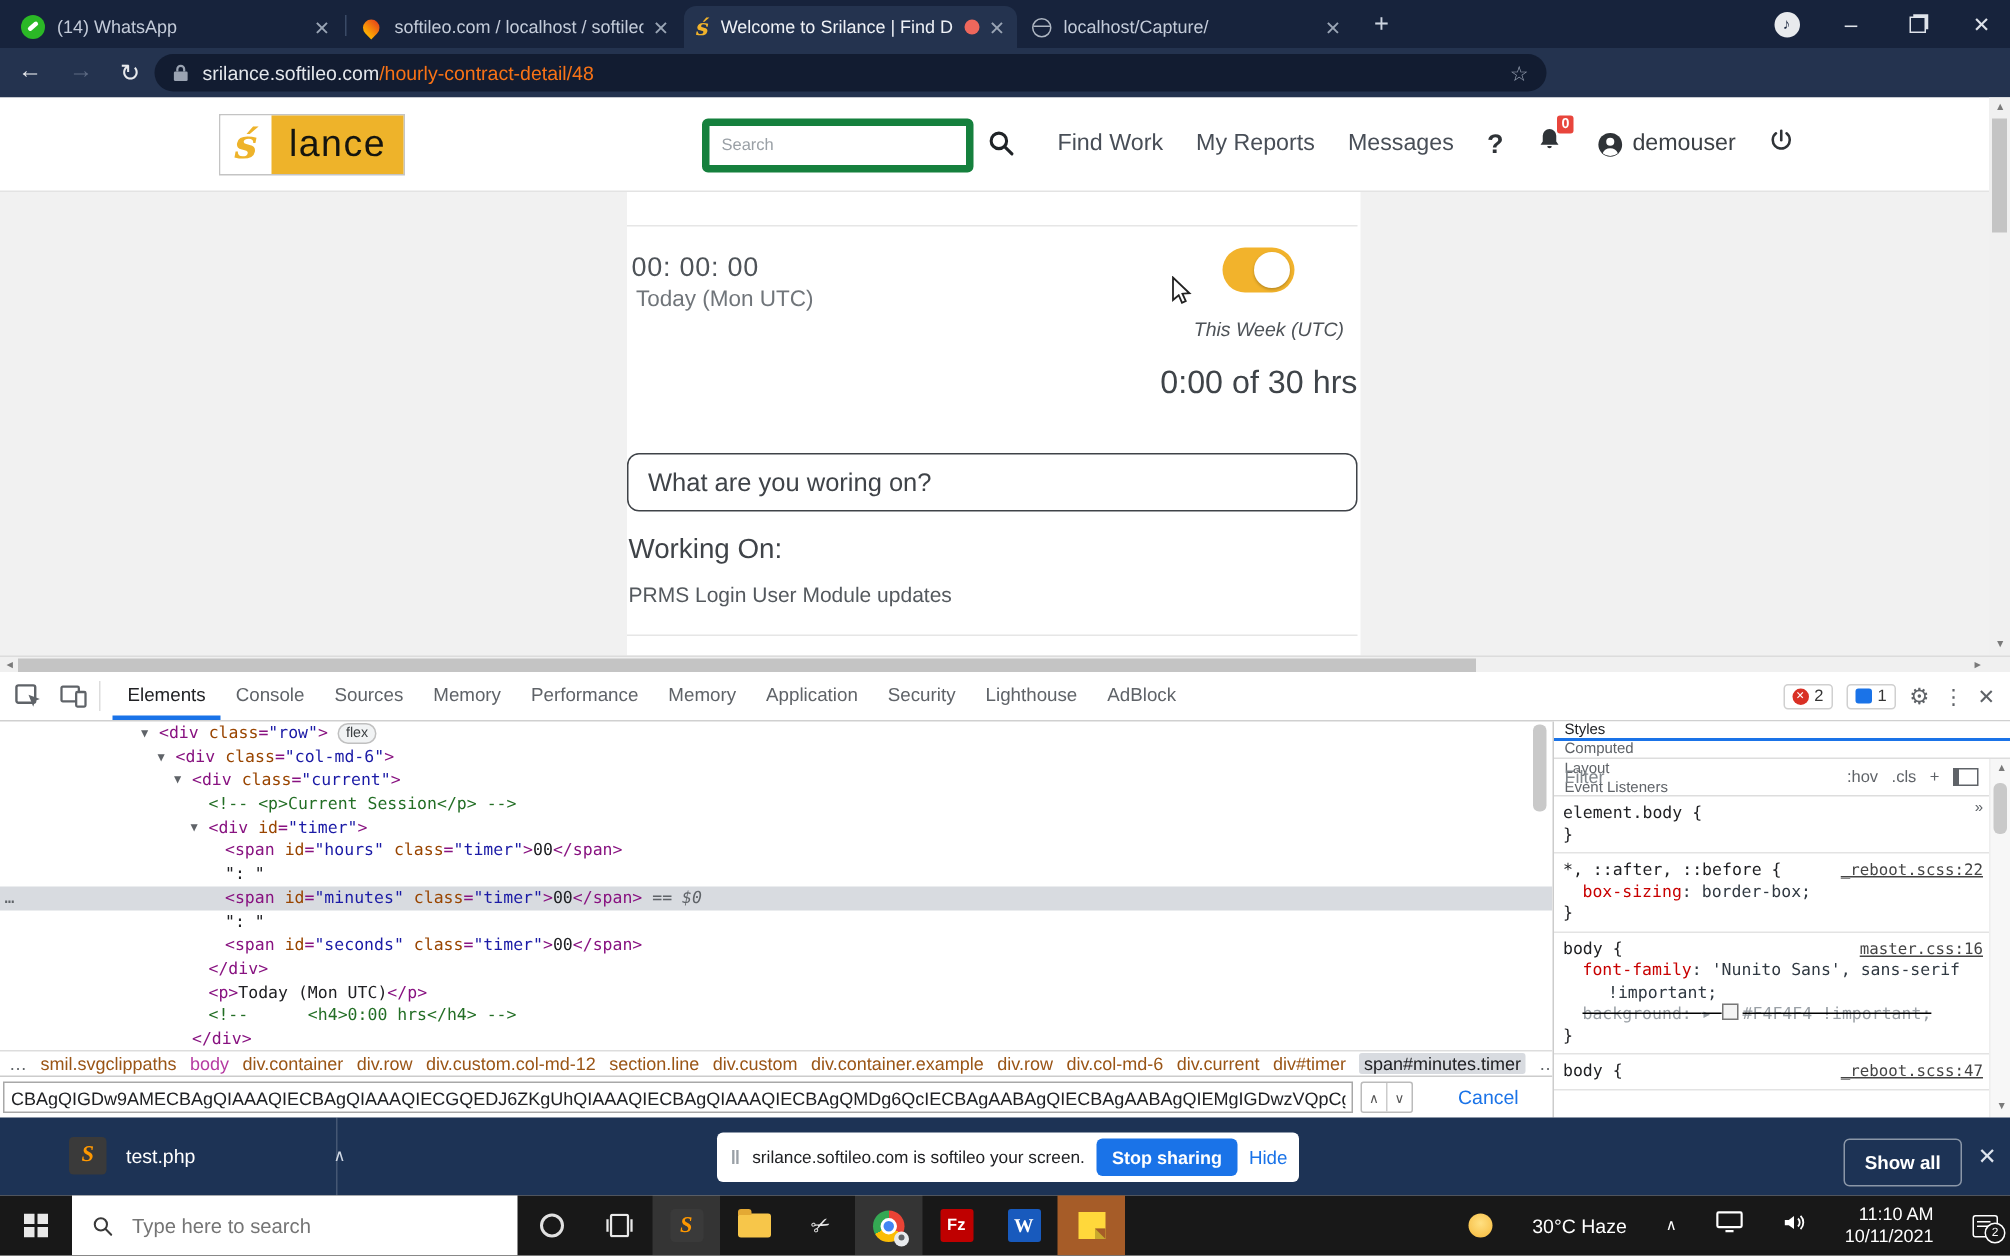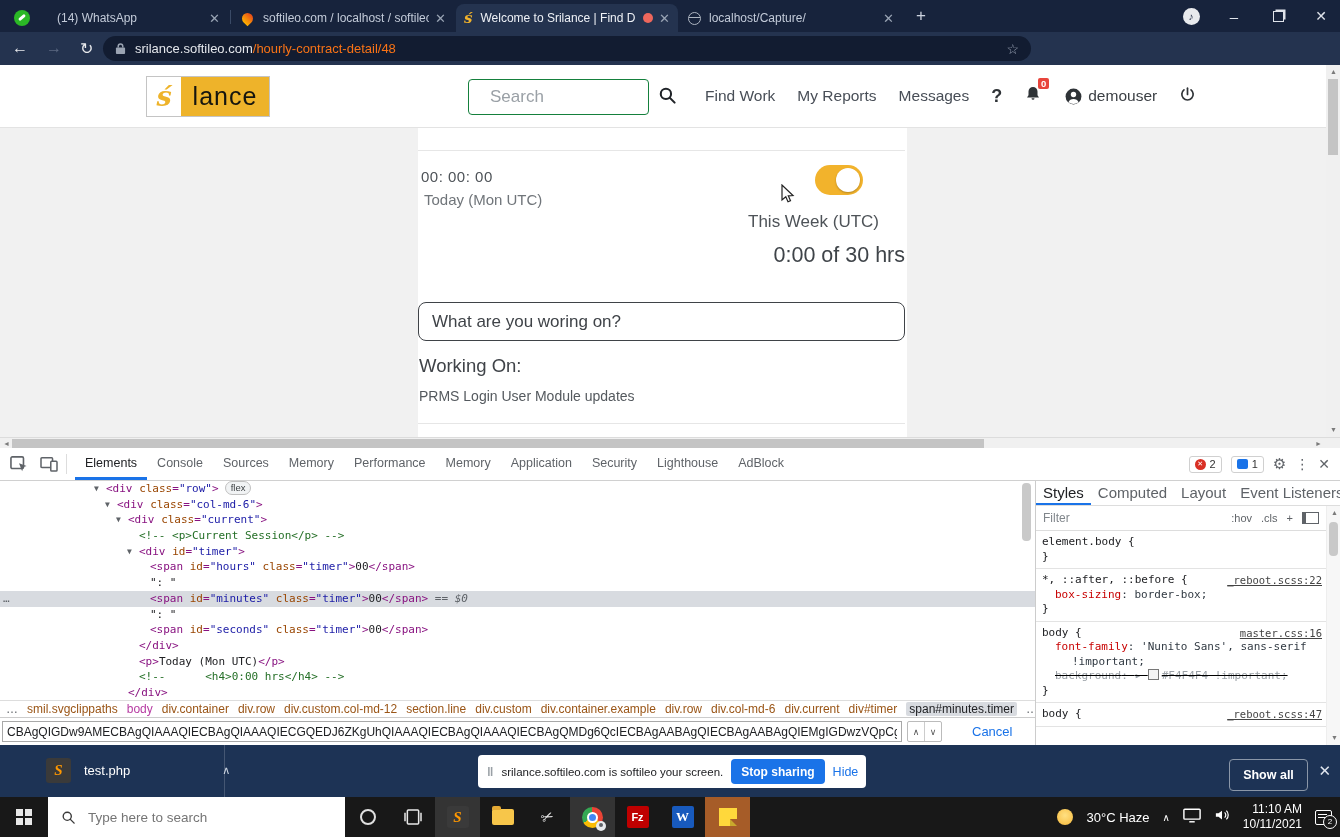--- a/index.html
+++ b/index.html
@@ -52,40 +52,40 @@
   .ext-puzzle:before{content:"";position:absolute;top:-3px;left:4px;width:5px;height:5px;border-radius:50%;background:#c3c9d2;}
   .tb-avatar{width:18px;height:18px;border-radius:50%;background:#dfe3ea;position:relative;overflow:hidden;}
   .tb-avatar:before{content:"";position:absolute;top:3px;left:6px;width:6px;height:6px;border-radius:50%;background:#5d6a83;}
   .tb-avatar:after{content:"";position:absolute;top:10px;left:3px;width:12px;height:10px;border-radius:50%;background:#5d6a83;}
   .kebab{color:#cfd6e3;font-size:14px;}
   
   .siteheader{position:absolute;top:65px;left:0;width:100%;height:63px;background:#fff;border-bottom:1px solid #e3e3e3;box-sizing:border-box;}
   .logo{position:absolute;left:146px;top:11px;width:124px;height:41px;display:flex;border:1px solid #c4c4c4;box-sizing:border-box;}
   .logo-sym{width:34px;background:#fff;color:#eeb32a;font:italic bold 27px "DejaVu Serif",serif;display:flex;align-items:center;justify-content:center;}
   .logo-text{flex:1;background:#eeb32a;color:#15150f;font:25px "Liberation Sans",sans-serif;letter-spacing:1px;display:flex;align-items:center;justify-content:center;}
-  .searchbox{position:absolute;left:468px;top:14px;width:181px;height:36px;border:1px solid #15803d;border-radius:4px;
-             font-size:17px;color:#3c4045;padding:0 21px;box-sizing:border-box;background:#fff;outline:none;font-family:"Liberation Sans",sans-serif;}
+  .searchbox{position:absolute;left:468px;top:14px;width:181px;height:36px;border:5px solid #15803d;border-radius:4px;
+             font-size:11px;color:#3c4045;padding:0 8px;box-sizing:border-box;background:#fff;outline:none;font-family:"Liberation Sans",sans-serif;}
   .searchbox::placeholder{color:#9aa0a6;}
   .mag-ic{position:absolute;left:658px;top:21px;}
   .hnav{position:absolute;left:705px;top:0;height:62px;display:flex;align-items:center;gap:22px;font-size:15.5px;color:#484e57;}
   .hnav .lnk{white-space:nowrap;}
   .qmark{font-weight:800;font-size:18px;color:#2f3337;}
   .bellwrap{position:relative;}
   .bell-badge{position:absolute;top:-7px;right:-7px;background:#e8453c;color:#fff;font-size:9.5px;font-weight:bold;
               padding:1px 3px;border-radius:2px;line-height:1;}
   .userwrap{display:flex;align-items:center;gap:5px;color:#3c4045;}
   
   .content{position:absolute;top:128px;left:0;width:100%;height:309px;background:#f1f1f1;}
   .whitecol{position:absolute;left:418px;top:0;width:489px;height:309px;background:#fff;}
   .divider{position:absolute;left:0;right:2px;height:1px;background:#e6e6e6;}
-  .t-time{position:absolute;left:3px;top:40px;font-size:15px;color:#4e5358;letter-spacing:0.5px;}
+  .t-time{position:absolute;left:3px;top:40px;font-size:18px;color:#4e5358;letter-spacing:0.5px;}
   .t-day{position:absolute;left:6px;top:63px;font-size:15px;color:#70757a;}
   .toggle{position:absolute;left:397px;top:37px;width:48px;height:30px;border-radius:15px;background:#f2b32c;}
   .toggle .knob{position:absolute;right:3px;top:3px;width:24px;height:24px;border-radius:50%;background:#fff;box-shadow:0 1px 2px rgba(0,0,0,.25);}
-  .t-week{position:absolute;right:28px;top:84px;font-size:17px;color:#4e5358;}
+  .t-week{position:absolute;right:11px;top:84px;font-size:13px;color:#4e5358;font-style:italic;}
   .t-hours{position:absolute;right:2px;top:115px;font-size:21.5px;color:#3f4449;}
   .task-input{position:absolute;left:0;top:174px;width:487px;height:39px;border:1px solid #3f4348;border-radius:8px;
               font-size:17px;color:#3f4348;padding:0 13px;box-sizing:border-box;outline:none;background:#fff;font-family:"Liberation Sans",sans-serif;}
   .t-workingon{position:absolute;left:1px;top:227px;font-size:18.5px;color:#3f4348;}
   .t-task{position:absolute;left:1px;top:260px;font-size:14px;color:#54595e;}
   .cursor{position:absolute;left:779px;top:184px;z-index:50;}
   
   .hsb{position:absolute;top:437px;left:0;width:100%;height:11px;background:#f0f0f0;border-top:1px solid #dcdcdc;box-sizing:border-box;}
   .hsb-thumb{position:absolute;left:12px;top:1px;height:9px;width:972px;background:#c4c4c4;}
   .sb-ar{position:absolute;color:#7a7a7a;font-size:7px;line-height:10px;}
@@ -127,21 +127,21 @@
   .findbar{position:absolute;left:0;top:269px;width:1035px;height:28px;border-top:1px solid #ccc;box-sizing:border-box;
            display:flex;align-items:center;background:#fff;}
   .find-input{margin-left:2px;width:900px;height:21px;border:1px solid #a8a8a8;font-size:12px;color:#202124;
               padding:0 4px;box-sizing:border-box;outline:none;font-family:"Liberation Sans",sans-serif;}
   .find-nav{display:flex;margin-left:5px;border:1px solid #bbb;border-radius:2px;height:21px;box-sizing:border-box;}
   .find-nav span{width:16px;display:flex;align-items:center;justify-content:center;color:#555;font-size:9px;}
   .find-nav span:first-child{border-right:1px solid #ccc;}
   .find-cancel{color:#1a73e8;font-size:13px;margin-left:30px;}
   
   .stylespanel{position:absolute;right:0;top:33px;width:305px;height:264px;border-left:1px solid #ccc;box-sizing:border-box;background:#fff;}
-  .sp-tabs{height:25px;display:flex;align-items:stretch;font-size:15px;color:#5f6368;border-bottom:1px solid #ddd;box-sizing:border-box;}
+  .sp-tabs{height:25px;display:flex;align-items:stretch;font-size:10px;color:#5f6368;border-bottom:1px solid #ddd;box-sizing:border-box;flex-direction:column;}
   .sp-tab{padding:0 7px;display:flex;align-items:center;border-bottom:2px solid transparent;box-sizing:border-box;white-space:nowrap;}
   .sp-tab.active{color:#202124;border-bottom-color:#1a73e8;}
   .sp-more{margin-left:auto;padding-right:18px;display:flex;align-items:center;color:#5f6368;}
   .sp-filter{height:25px;border-bottom:1px solid #ddd;box-sizing:border-box;display:flex;align-items:center;font-size:12px;color:#80868b;padding:0 7px;gap:9px;}
   .sp-filter .ctl{color:#5f6368;font-size:11px;}
   .sp-filter .spacer{flex:1;}
   .panel-ic{width:12px;height:10px;border:1px solid #5f6368;border-left-width:4px;margin-right:14px;}
   .sp-rules{position:absolute;top:50px;left:0;right:14px;bottom:0;overflow:hidden;font:11px/14.5px "DejaVu Sans Mono",monospace;}
   .rule{border-bottom:1px solid #e3e3e3;padding:4px 4px 4px 6px;}
   .rsel-t{color:#202124;}
@@ -190,37 +190,37 @@
              background:conic-gradient(#ea4335 0 120deg,#fbbc05 120deg 240deg,#34a853 240deg 360deg);}
   .chrome-ic:after{content:"";position:absolute;inset:5px;background:#4285f4;border-radius:50%;border:2px solid #fff;box-sizing:border-box;}
   .chrome-ic .pbadge{position:absolute;right:-3px;bottom:-3px;width:10px;height:10px;border-radius:50%;background:#e8eaed;z-index:2;}
   .chrome-ic .pbadge:before{content:"";position:absolute;left:3px;top:2px;width:4px;height:4px;border-radius:50%;background:#5f6368;}
   .fz-ic{width:22px;height:22px;background:#bf0000;border-radius:2px;color:#fff;font:bold 11px "Liberation Sans",sans-serif;
          display:flex;align-items:center;justify-content:center;}
   .word-ic{width:22px;height:22px;background:#185abd;border-radius:2px;color:#fff;font:bold 13px "Liberation Serif",serif;
            display:flex;align-items:center;justify-content:center;}
   .sticky-ic{width:18px;height:18px;background:#ffd83b;position:relative;}
   .sticky-ic:after{content:"";position:absolute;right:0;bottom:0;border-style:solid;border-width:0 7px 7px 0;border-color:transparent #a65c28 #c9a92c transparent;}
-  .tray{margin-left:auto;display:flex;align-items:center;gap:13px;padding-right:8px;}
+  .tray{margin-left:auto;display:flex;align-items:center;gap:26px;padding-right:8px;}
   .sun{width:16px;height:16px;border-radius:50%;background:radial-gradient(circle at 50% 40%,#ffe082,#f6b93b);}
   .tray-txt{color:#fff;font-size:13px;white-space:nowrap;}
   .tray-ch{color:#fff;font-size:10px;}
   .clock{color:#fff;font-size:12px;text-align:right;line-height:1.25;}
   .notif{position:relative;width:17px;height:15px;border:1.5px solid #fff;border-radius:2px;box-sizing:border-box;}
   .notif:before{content:"";position:absolute;left:2px;top:3px;width:9px;height:1.5px;background:#fff;box-shadow:0 3px 0 #fff;}
   .notif .nb{position:absolute;right:-6px;bottom:-5px;width:12px;height:12px;border-radius:50%;background:#181818;border:1px solid #fff;
              color:#fff;font-size:8px;display:flex;align-items:center;justify-content:center;}
 </style>
 </head>
 <body>
 
 <div id="screen">
 
   <div class="tabbar">
-    <div class="tab" style="left:6px;gap:19px;">
+    <div class="tab" style="left:6px;">
       <span class="fav-wa">
           <span></span>
         </span>
       <span class="ti">(14) WhatsApp</span>
       <span class="tx">✕</span>
     </div>
     <div class="tabsep" style="left:230px;"></div>
     <div class="tab" style="left:232px;">
       <span class="fav-flame"></span>
       <span class="ti">softileo.com / localhost / softileo</span>

